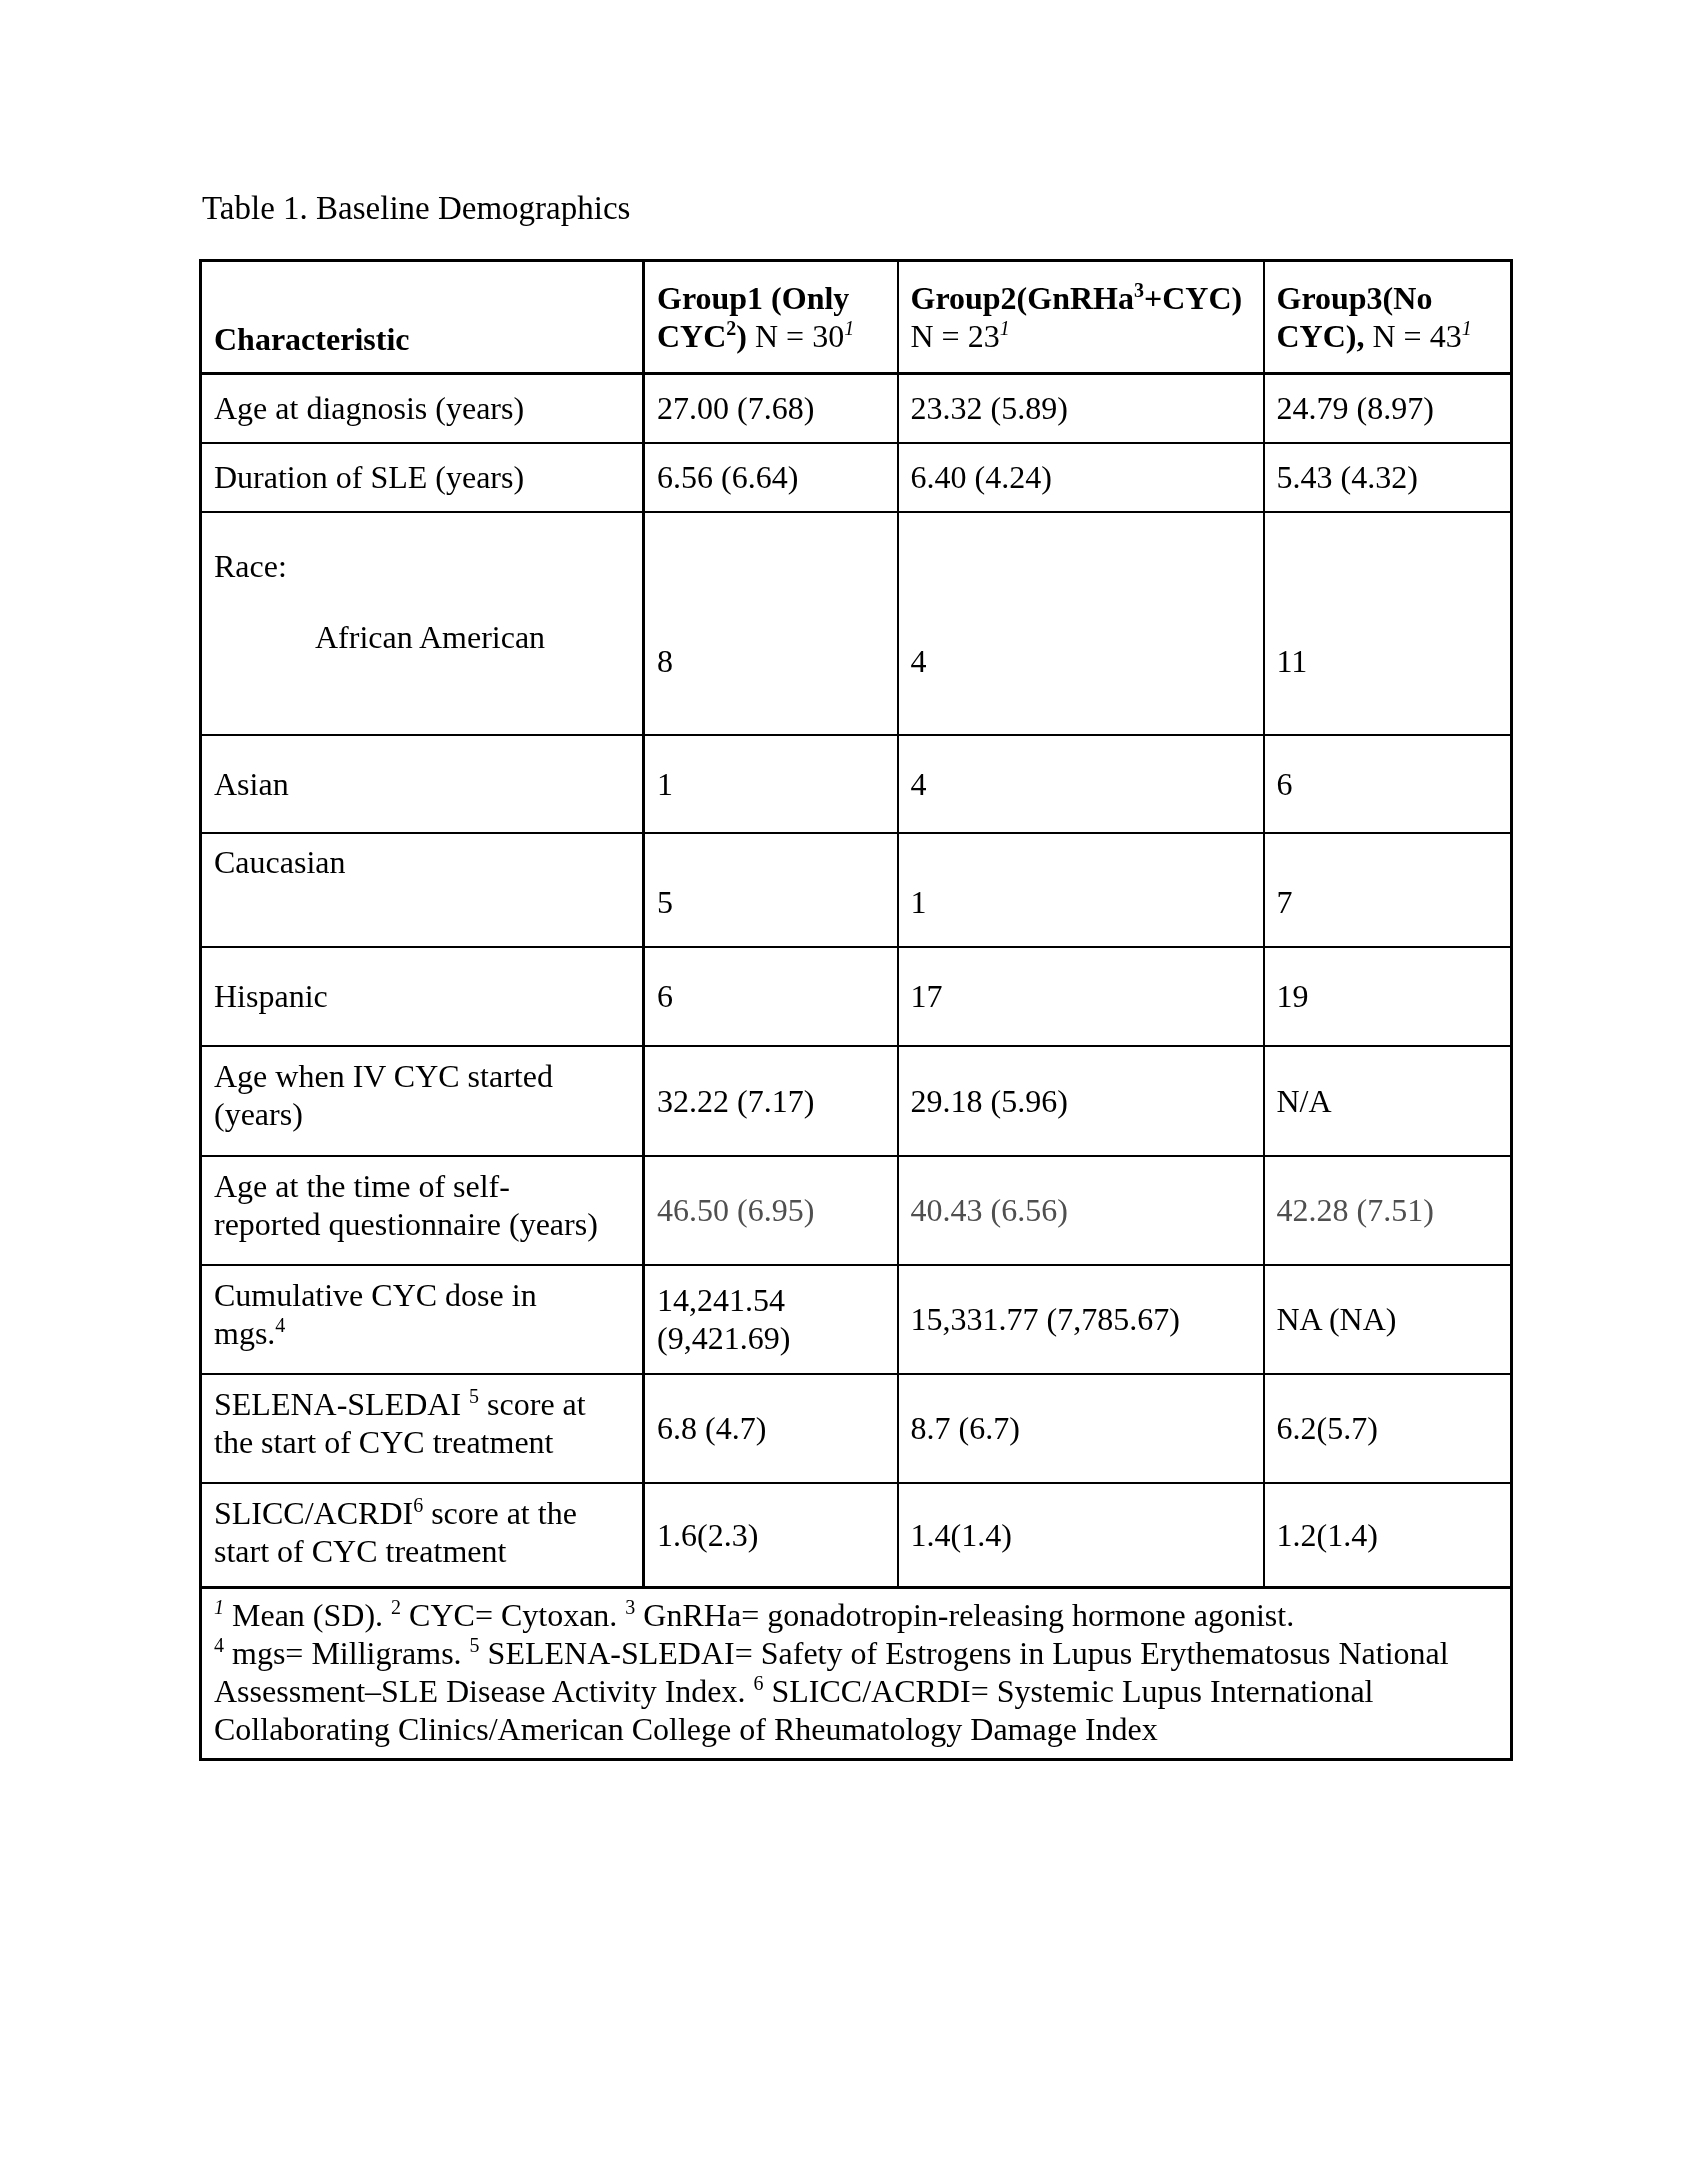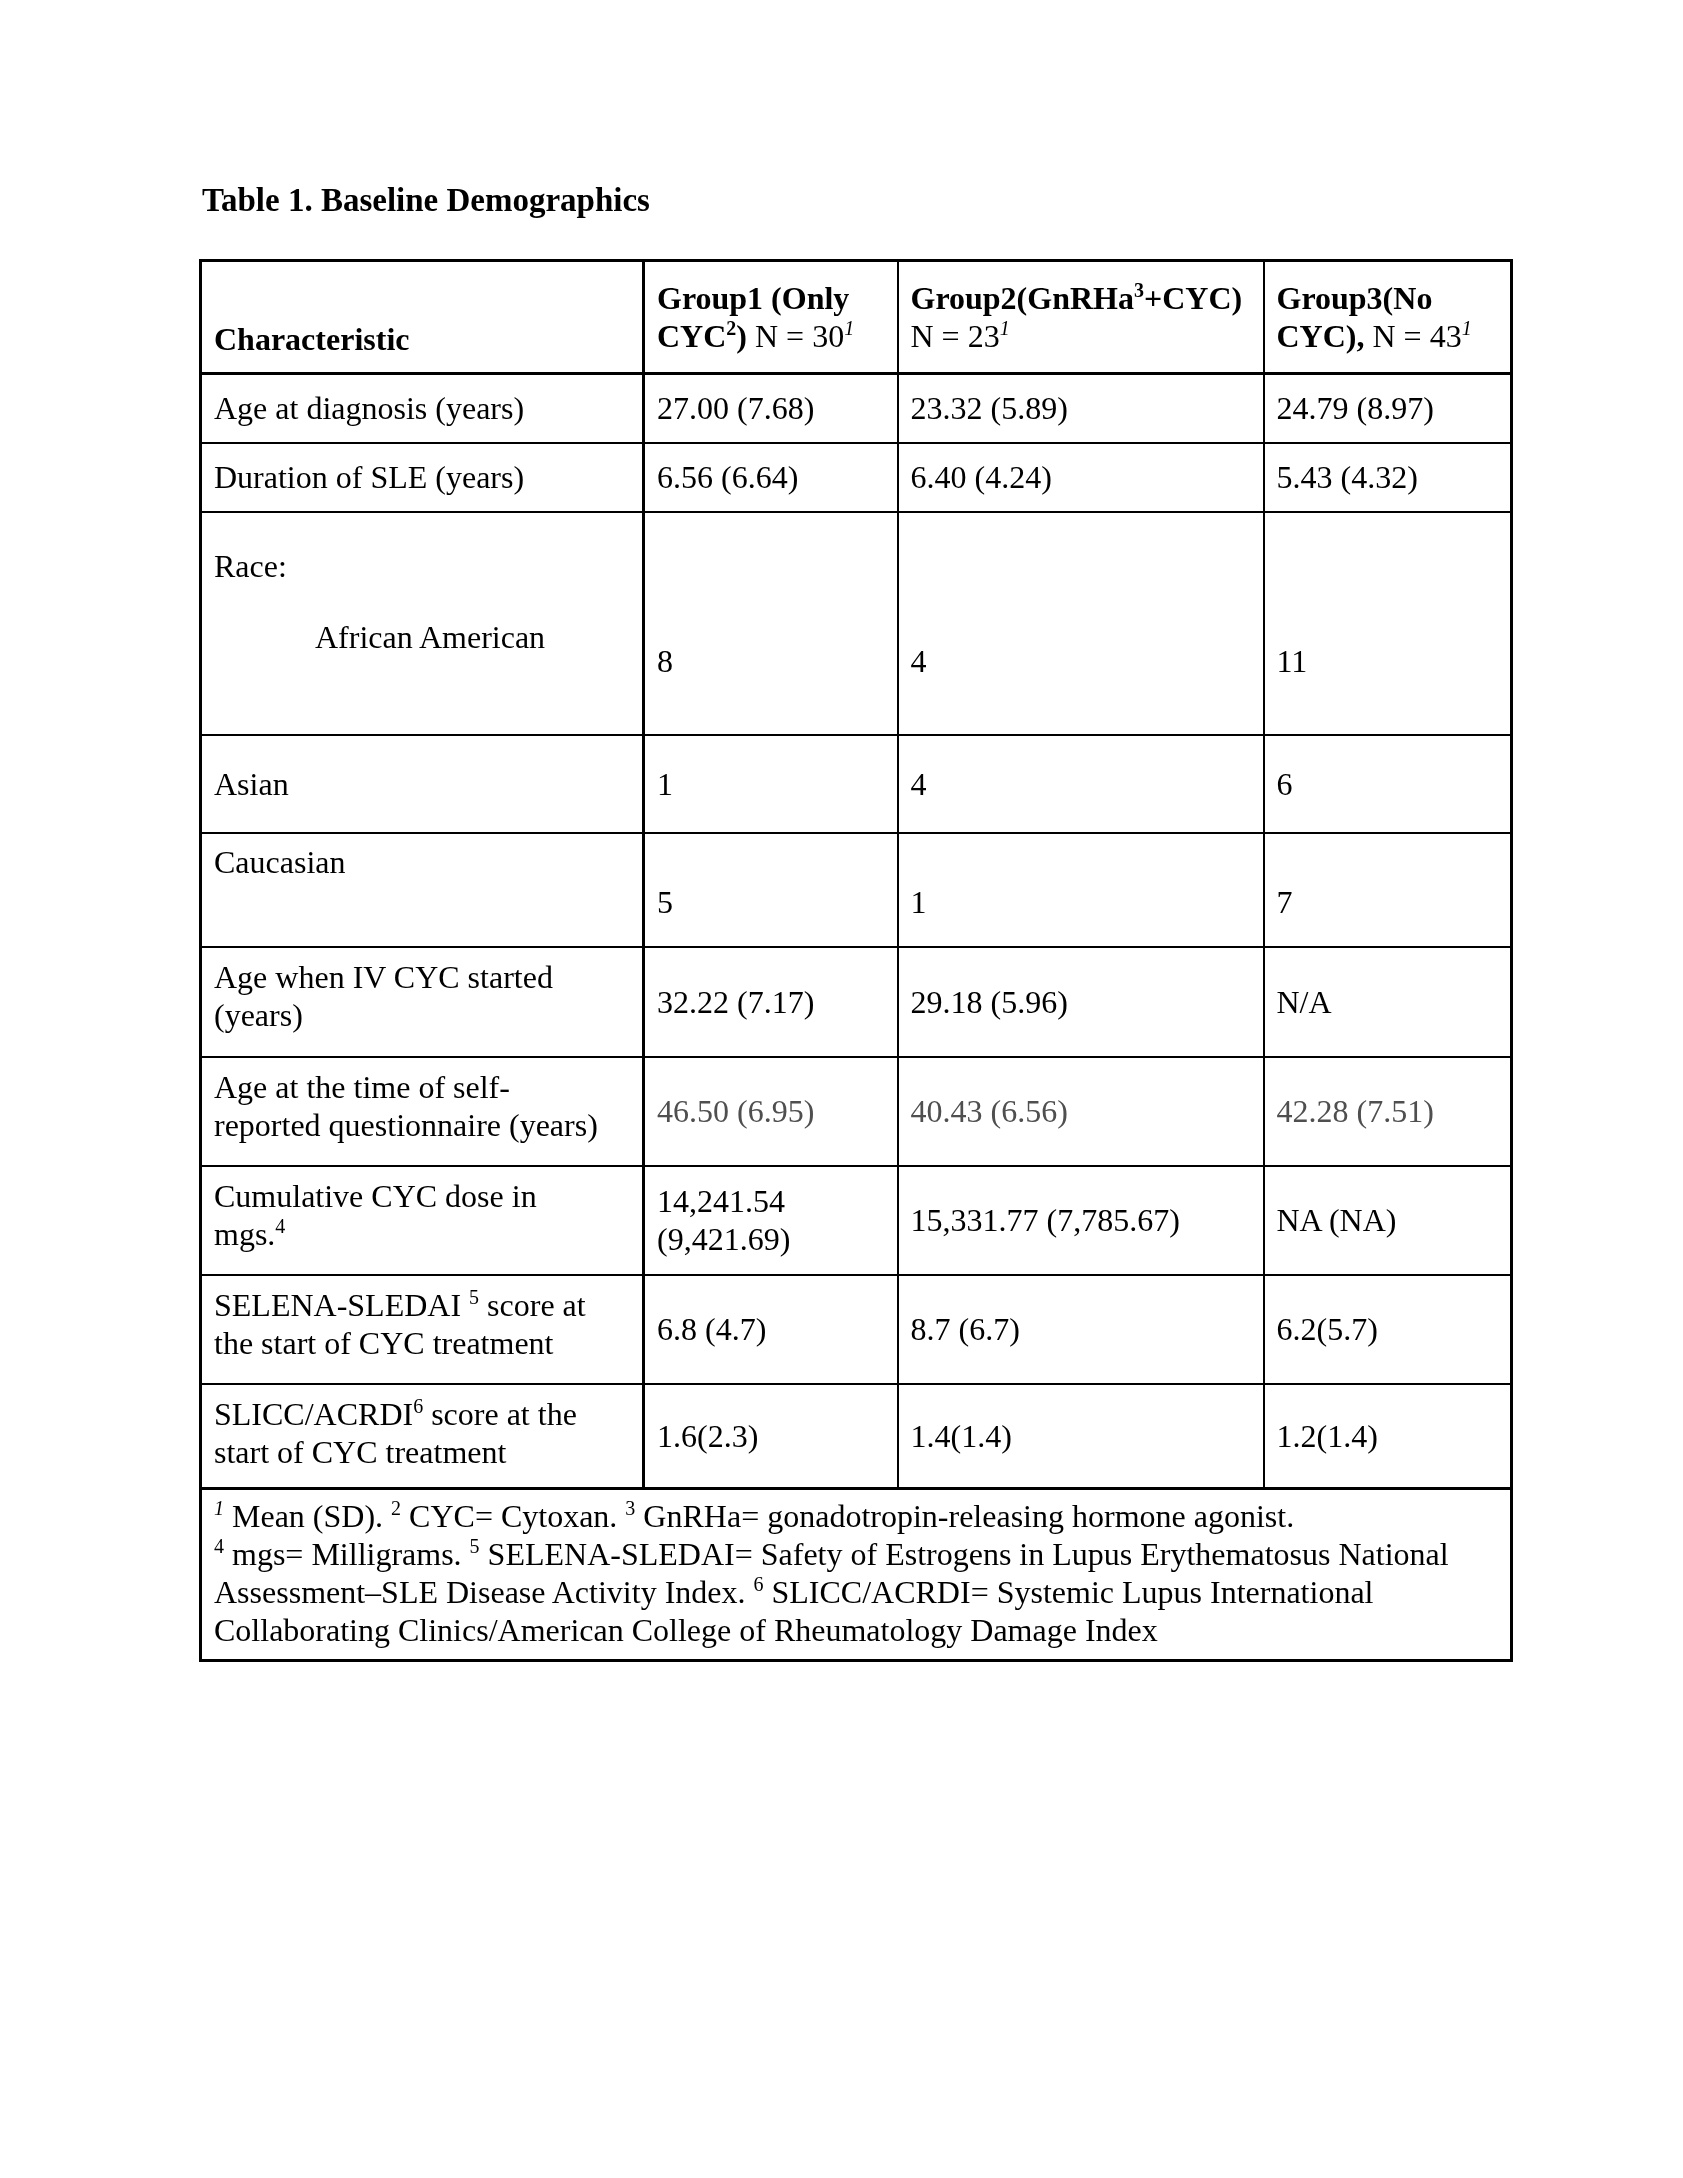--- a/index.html
+++ b/index.html
@@ -5,22 +5,22 @@
   html, body { margin:0; padding:0; }
   body {
     width:1683px; height:2178px;
     background:#ffffff;
     color:#000000;
     font-family:"Liberation Serif","DejaVu Serif",serif;
   }
   .page { position:relative; width:1683px; height:2178px; background:#ffffff; overflow:hidden; }
 
   .doc-title {
-    position:absolute; left:202px; top:181px;
-    font-size:33px; font-weight:700; margin:0; line-height:38px;
+    position:absolute; left:202px; top:189px;
+    font-size:33px; font-weight:400; margin:0; line-height:38px;
     white-space:nowrap;
   }
 
   table.demo {
     position:absolute; left:199px; top:259px;
     width:1312px;
     border-collapse:collapse; table-layout:fixed;
     font-size:32px; line-height:38px;
     border:3px solid #000;
   }
@@ -153,20 +153,26 @@
       <td>6</td>
     </tr>
 
     <tr class="r-cauc">
       <td class="c1 ind cauc-lbl">Caucasian</td>
       <td class="val-low">5</td>
       <td class="val-low">1</td>
       <td class="val-low">7</td>
     </tr>
 
+    <tr class="r-hisp">
+      <td class="c1 ind">Hispanic</td>
+      <td>6</td>
+      <td>17</td>
+      <td>19</td>
+    </tr>
 
     <tr class="r-ivstart">
       <td class="c1 lbl-top">
         <span class="lline">Age when IV CYC started</span>
         <span class="lline">(years)</span>
       </td>
       <td>32.22 (7.17)</td>
       <td>29.18 (5.96)</td>
       <td>N/A</td>
     </tr>

